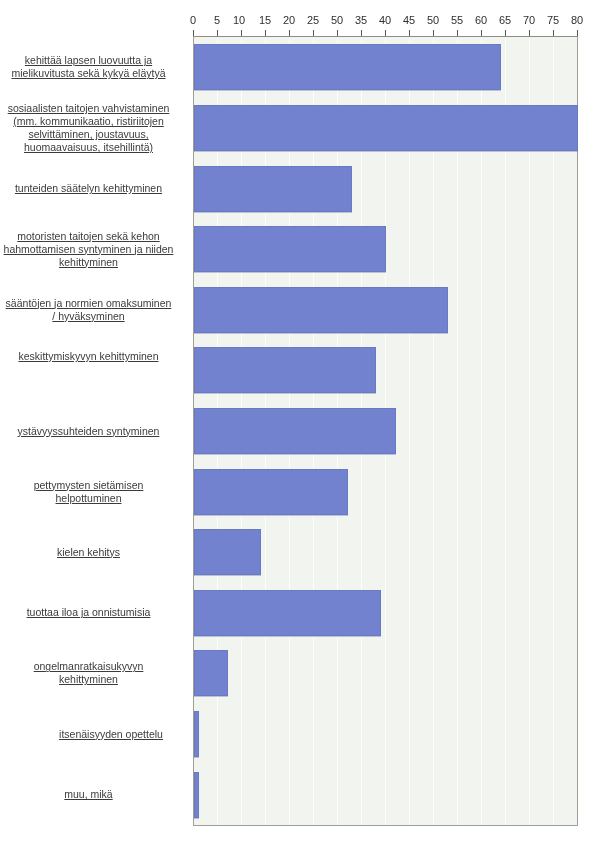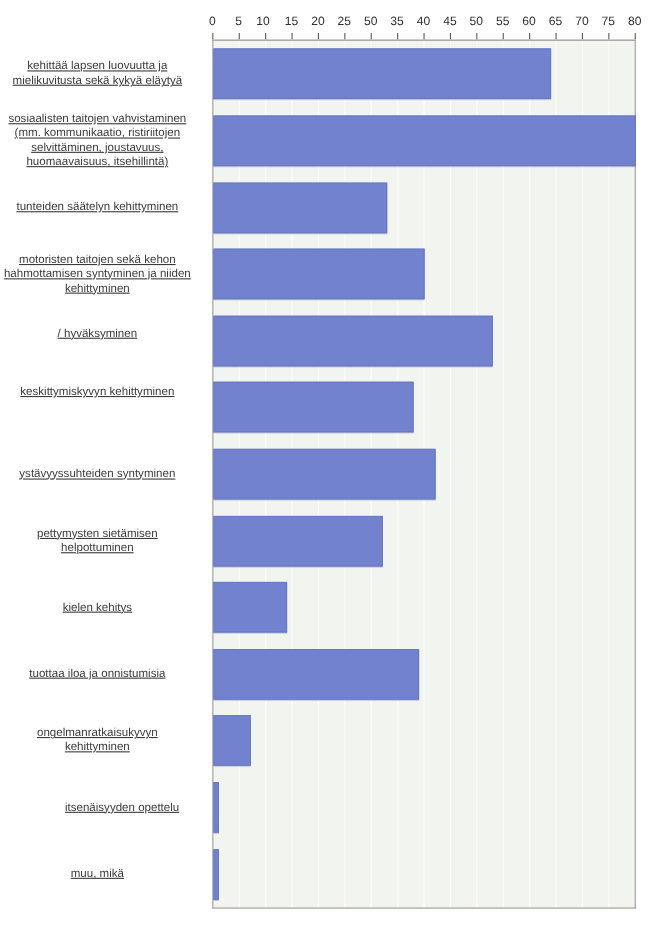--- a/index.html
+++ b/index.html
@@ -194,20 +194,21 @@
       </div>
       <div class="cat-label" style="top: 145.038px;">
         <span>tunteiden säätelyn kehittyminen</span>
       </div>
       <div class="cat-label" style="top: 192.654px;">
         <span>motoristen taitojen sekä kehon</span>
         <span>hahmottamisen syntyminen ja niiden</span>
         <span>kehittyminen</span>
       </div>
       <div class="cat-label" style="top: 259.769px;">
+        <span>sääntöjen ja normien omaksuminen</span>
         <span>/ hyväksyminen</span>
       </div>
       <div class="cat-label" style="top: 313px;">
         <span>keskittymiskyvyn kehittyminen</span>
       </div>
       <div class="cat-label" style="top: 387.5px;">
         <span>ystävyyssuhteiden syntyminen</span>
       </div>
       <div class="cat-label" style="top: 441.615px;">
         <span>pettymysten sietämisen</span>

